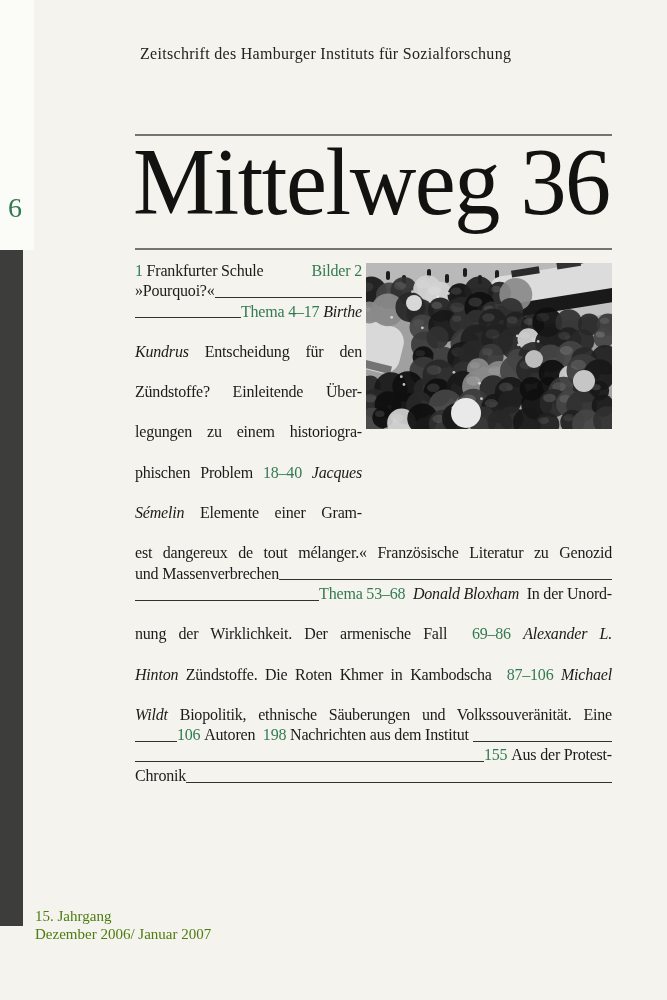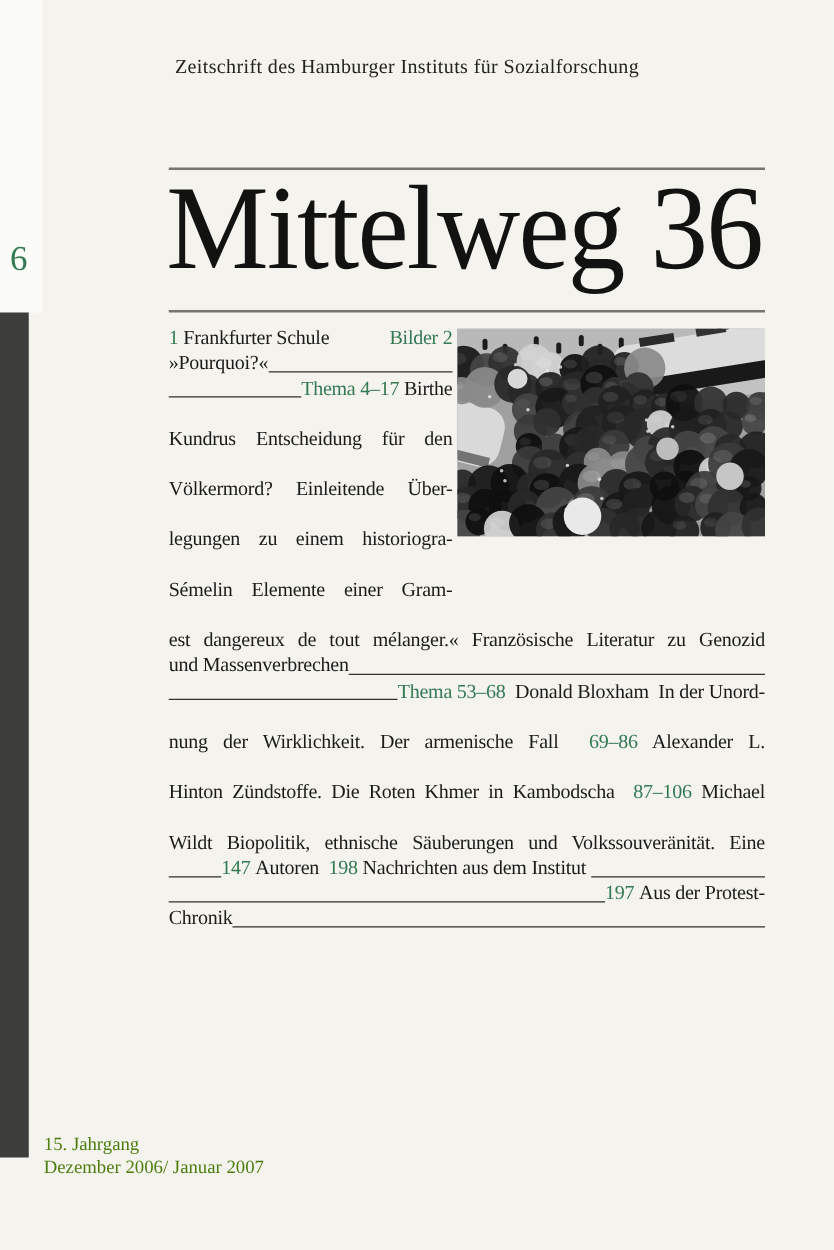--- a/index.html
+++ b/index.html
@@ -24,21 +24,21 @@
   }
   .toc{position:absolute;top:261px;left:0;width:477px;font-size:16px;letter-spacing:-.2px;line-height:20.3px;color:#1b1b19;}
   .toc-top-row{display:flex;gap:4px;}
   .toc-col{width:227px;flex:none;}
   .photo{width:246px;height:166px;flex:none;background:#9a9a9a;margin-top:2px;}
   .photo svg{display:block;}
   .toc-line{min-height:20.3px;}
   .justline{text-align:justify;text-align-last:justify;margin-top:20px;}
   .flexline{display:flex;align-items:baseline;}
   .seg-green{color:var(--green,#337a52);}
-  .seg-italic{}
+  .seg-italic{font-style:italic;}
   .leader{border-bottom:1.5px solid #31312d;align-self:flex-end;margin-bottom:3.5px;}
   .gap{flex:1 1 auto;}
   .footer{position:absolute;left:35px;top:908px;font-size:15px;line-height:17.5px;color:#4d7c0f;}
 </style>
 </head>
 <body>
 
 <div class="page" style="--green: #337a52; --bar: #3d3d3b; --bg: #f4f3ee;">
   <div class="edge-light"></div>
   <div class="issue-number">6</div>
@@ -62,22 +62,23 @@
             <div class="toc-line flexline">
               <span class="seg-plain">»Pourquoi?«</span>
               <span class="leader" style="flex: 1 1 auto;"></span>
             </div>
             <div class="toc-line flexline">
               <span class="leader" style="flex: 1 1 auto;"></span>
               <span class="seg-green">Thema&nbsp;4–17&nbsp;</span>
               <span class="seg-italic">Birthe</span>
             </div>
             <div class="toc-line justline"><span class="seg-italic">Kundrus</span><span class="seg-plain"> Entscheidung für den</span></div>
-            <div class="toc-line justline"><span class="seg-plain">Völkermord? Einleitende Über-</span></div>
+            <div class="toc-line justline"><span class="seg-plain">Zündstoffe? Einleitende Über-</span></div>
             <div class="toc-line justline"><span class="seg-plain">legungen zu einem historiogra-</span></div>
+            <div class="toc-line justline"><span class="seg-plain">phischen Problem </span><span class="seg-green">18–40 </span><span class="seg-italic">Jacques</span></div>
             <div class="toc-line justline"><span class="seg-italic">Sémelin</span><span class="seg-plain"> Elemente einer Gram-</span></div>
           </div>
         <div class="photo" role="img" aria-label="Schwarz-weiß-Foto von oben: Menschenmenge unter dunklen Regenschirmen, rechts oben eine Straßenbahn">
           <svg id="photo-svg" width="246" height="166" viewBox="0 0 246 166">
             <rect x="0" y="0" width="246" height="166" fill="#a0a0a0"></rect>
             <rect x="0" y="0" width="246" height="25" fill="#b9b9b9"></rect>
 
             <g fill="#1c1c1c">
               <rect x="20" y="8" width="4" height="9" rx="2"></rect>
               <rect x="36" y="12" width="4" height="9" rx="2"></rect>
@@ -285,29 +286,29 @@
             <span class="leader" style="flex: 1 1 auto;"></span>
             <span class="seg-green">Thema 53–68&nbsp;&nbsp;</span>
             <span class="seg-italic">Donald Bloxham&nbsp;&nbsp;</span>
             <span class="seg-plain">In der Unord-</span>
           </div>
           <div class="toc-line justline"><span class="seg-plain">nung der Wirklichkeit. Der armenische Fall &nbsp;</span><span class="seg-green">69–86 </span><span class="seg-italic">Alexander L.</span></div>
           <div class="toc-line justline"><span class="seg-italic">Hinton</span><span class="seg-plain"> Zündstoffe. Die Roten Khmer in Kambodscha &nbsp;</span><span class="seg-green">87–106 </span><span class="seg-italic">Michael</span></div>
           <div class="toc-line justline"><span class="seg-italic">Wildt</span><span class="seg-plain"> Biopolitik, ethnische Säuberungen und Volkssouveränität. Eine</span></div>
           <div class="toc-line flexline">
             <span class="leader" style="flex: 0 0 42px;"></span>
-            <span class="seg-green">147</span>
+            <span class="seg-green">106</span>
             <span class="seg-plain">&nbsp;Autoren&nbsp;&nbsp;</span>
             <span class="seg-green">198</span>
             <span class="seg-plain">&nbsp;Nachrichten aus dem Institut&nbsp;</span>
             <span class="leader" style="flex: 1 1 auto;"></span>
           </div>
           <div class="toc-line flexline">
             <span class="leader" style="flex: 1 1 auto;"></span>
-            <span class="seg-green">197</span>
+            <span class="seg-green">155</span>
             <span class="seg-plain">&nbsp;Aus der Protest-</span>
           </div>
           <div class="toc-line flexline">
             <span class="seg-plain">Chronik</span>
             <span class="leader" style="flex: 1 1 auto;"></span>
           </div>
         </div>
     </div>
   </div>
 

